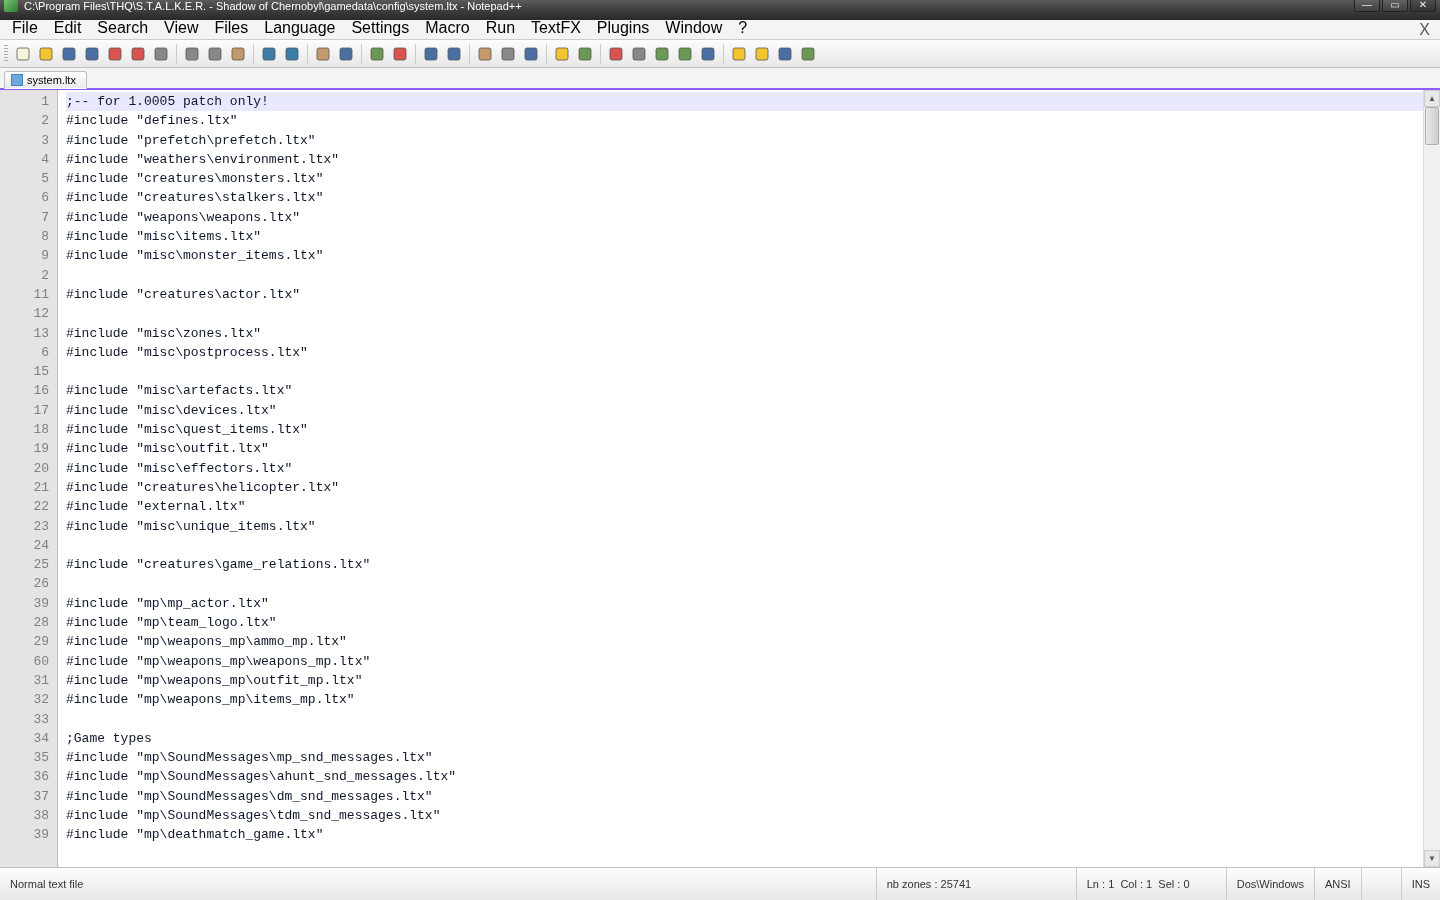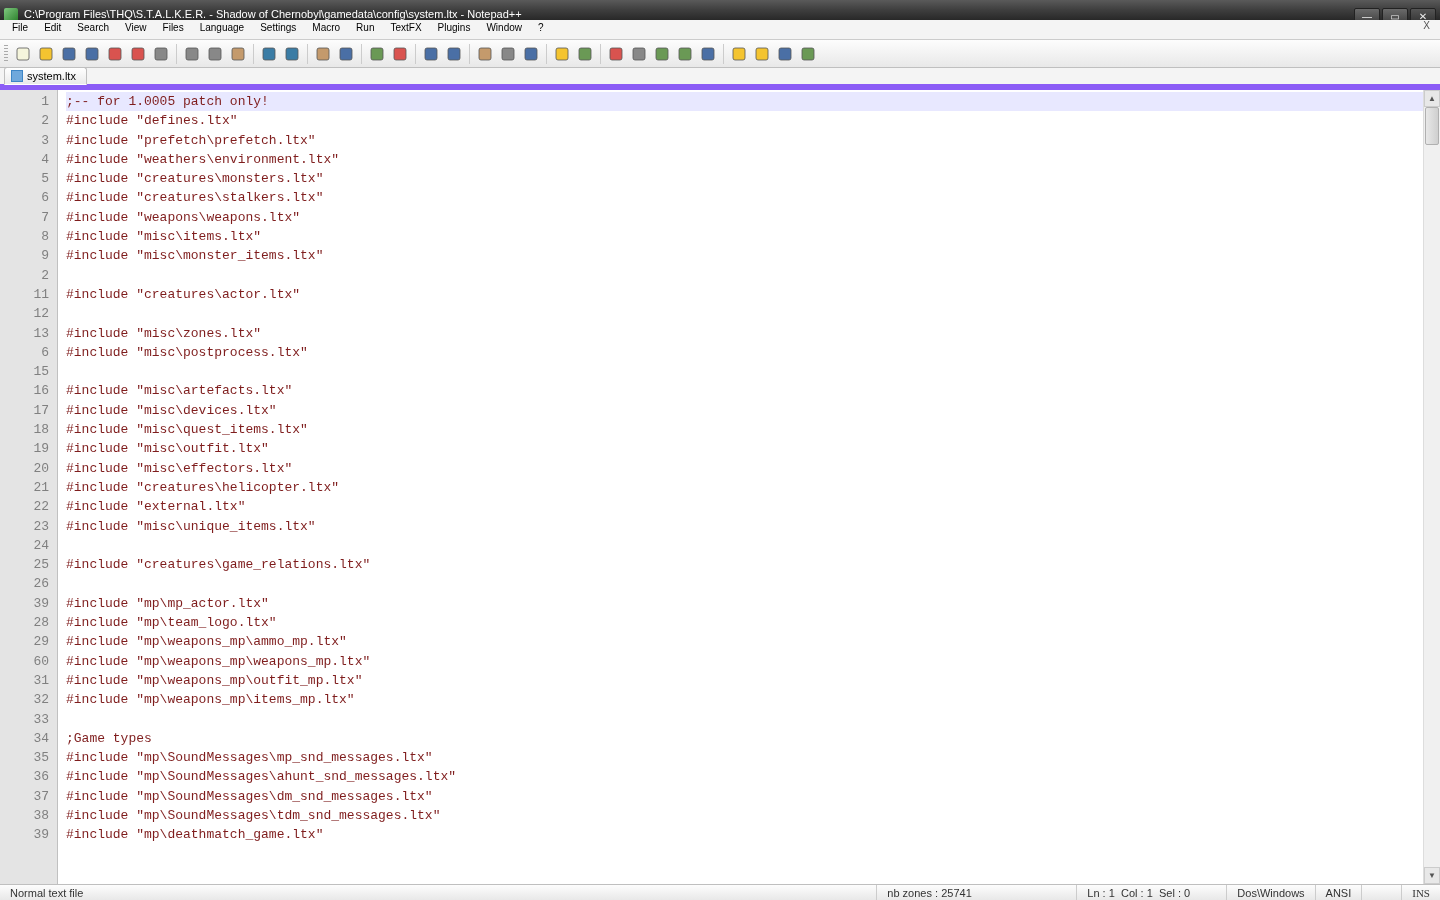--- a/index.html
+++ b/index.html
@@ -11,21 +11,21 @@
   height: 900px;
   overflow: hidden;
   display: flex;
   flex-direction: column;
 }
 .titlebar {
   background: linear-gradient(to bottom, #5a5a5a 0%, #3e3e3e 50%, #282828 100%);
   color: #fff;
   height: 20px;
   display: flex;
-  align-items: flex-start;
+  align-items: flex-end;
   padding: 8px 4px;
   font-size: 11px;
 }
 .titlebar .app-icon {
   width: 14px; height: 14px;
   background: linear-gradient(135deg, #7fc97f, #2a7f2a);
   border-radius: 2px;
   margin-right: 6px;
 }
 .titlebar .title-text { flex: 1; }
@@ -39,23 +39,23 @@
   font-size: 10px;
   display: flex; align-items: center; justify-content: center;
   cursor: pointer;
 }
 .titlebar .win-btn.close { background: linear-gradient(to bottom, #555, #333); }
 .menubar {
   background: #f4f4f4;
   border-bottom: 1px solid #ccc;
   height: 20px;
   display: flex;
-  align-items: flex-start;
+  align-items: flex-end;
   padding: 0 4px;
-  font-size: 10px;
+  font-size: 16px;
 }
 .menubar .menu-item {
   padding: 2px 8px;
   cursor: pointer;
 }
 .menubar .menu-close {
   margin-left: auto;
   padding: 0 6px;
   color: #555;
   cursor: pointer;
@@ -86,21 +86,21 @@
   width: 1px; height: 20px;
   background: #ccc;
   margin: 0 2px;
 }
 .tabbar {
   background: #f4f4f4;
   height: 22px;
   display: flex;
   align-items: flex-end;
   padding: 0 4px;
-  border-bottom: 6px solid #8b5cf6;
+  border-bottom: 2px solid #8b5cf6;
 }
 .tabbar .tab {
   background: linear-gradient(to bottom, #fff, #eaeaea);
   border: 1px solid #bfbfbf;
   border-bottom: 1px solid #fff;
   border-radius: 3px 3px 0 0;
   padding: 2px 10px 2px 6px;
   font-size: 11px;
   display: flex;
   align-items: center;
@@ -133,21 +133,21 @@
   line-height: 19.3px;
   user-select: none;
 }
 .editor {
   flex: 1;
   font-family: "Courier New", monospace;
   font-size: 13px;
   line-height: 19.3px;
   padding: 2px 0 2px 8px;
   white-space: pre;
-  color: #7f1d1d;
+  color: #0f172a;
   overflow: hidden;
 }
 .editor .line.hl { background: #e8e8ff; }
 .scrollbar-v {
   width: 17px;
   background: #f0f0f0;
   border-left: 1px solid #ddd;
   display: flex;
   flex-direction: column;
 }
@@ -160,38 +160,38 @@
 }
 .scrollbar-v .sb-track { flex: 1; position: relative; }
 .scrollbar-v .sb-thumb {
   position: absolute; top: 0; left: 1px; right: 1px;
   height: 38px;
   background: linear-gradient(to right, #e8e8e8, #cfcfcf);
   border: 1px solid #b0b0b0;
   border-radius: 2px;
 }
 .statusbar {
-  height: 16px;
+  height: 33px;
   background: linear-gradient(to bottom, #fdfdfd, #e8e8e8);
   border-top: 1px solid #bfbfbf;
   display: flex;
   align-items: center;
   font-size: 11px;
   color: #333;
 }
 .statusbar .sb-cell {
   padding: 0 10px;
   border-right: 1px solid #ccc;
   height: 100%;
   display: flex;
   align-items: center;
 }
 .statusbar .sb-cell.flex { flex: 1; }
 .statusbar .sb-cell.wide { min-width: 200px; }
-.statusbar .sb-cell.noborder { border-right: none; font-family: Liberation Serif, serif; }
+.statusbar .sb-cell.noborder { border-right: none; }
 </style>
 </head>
 <body>
 
 <div class="titlebar">
   <div class="app-icon"></div>
   <div class="title-text">C:\Program Files\THQ\S.T.A.L.K.E.R. - Shadow of Chernobyl\gamedata\config\system.ltx - Notepad++</div>
   <div class="win-controls">
     <div class="win-btn">—</div>
     <div class="win-btn">▭</div>

